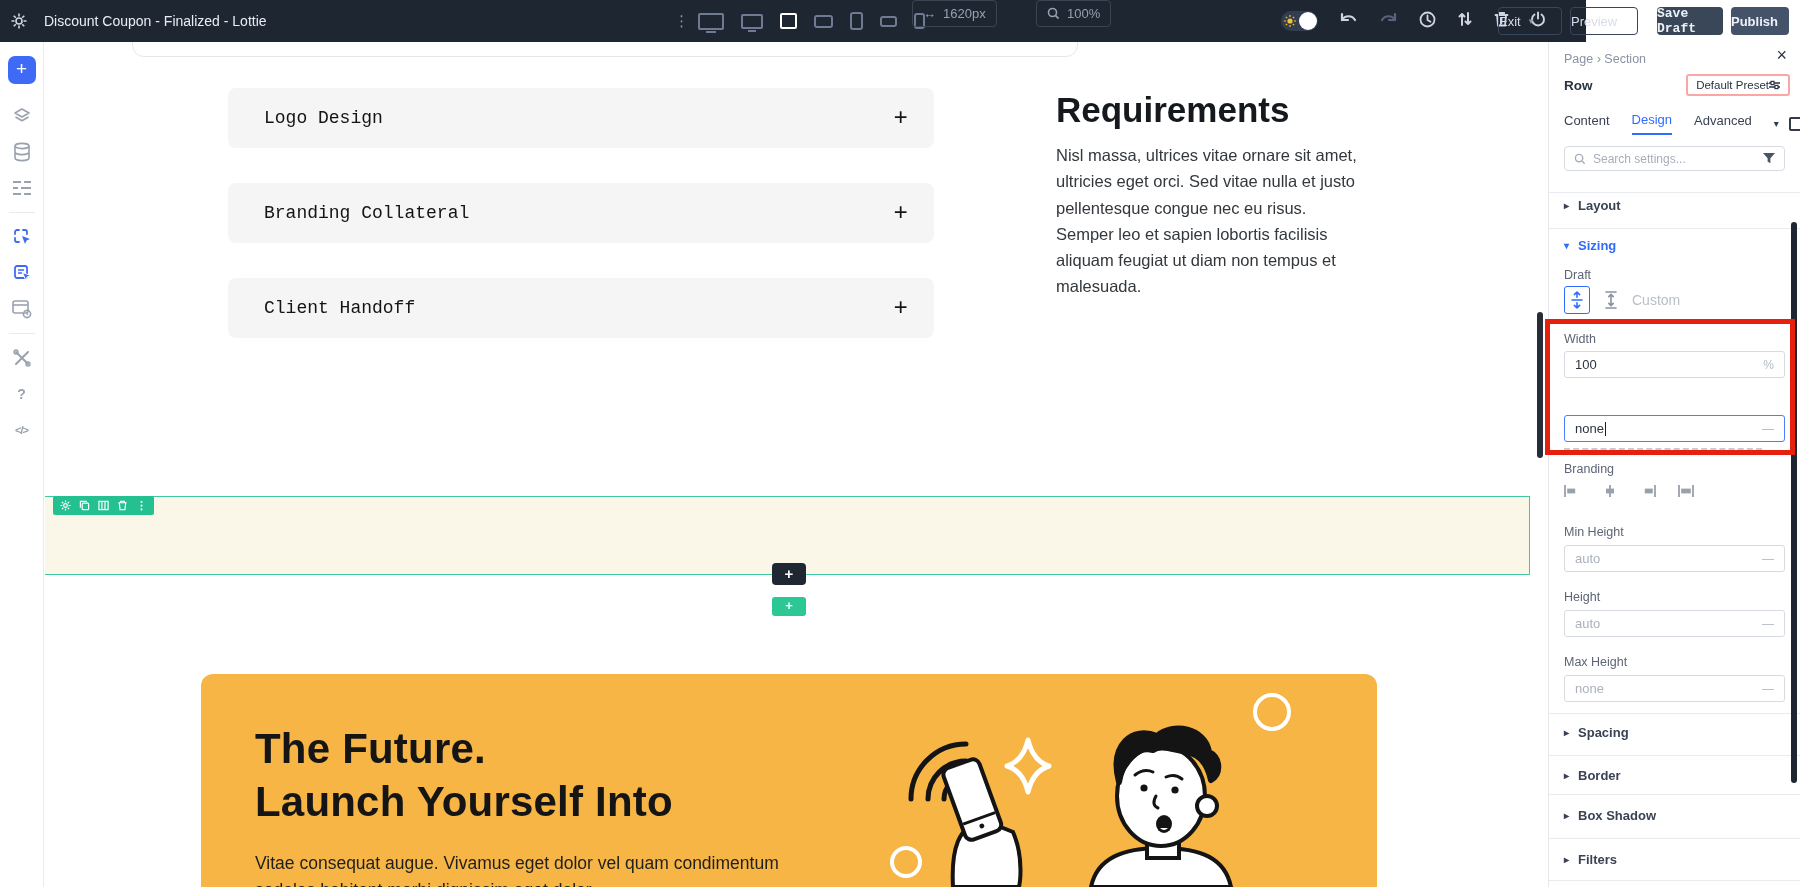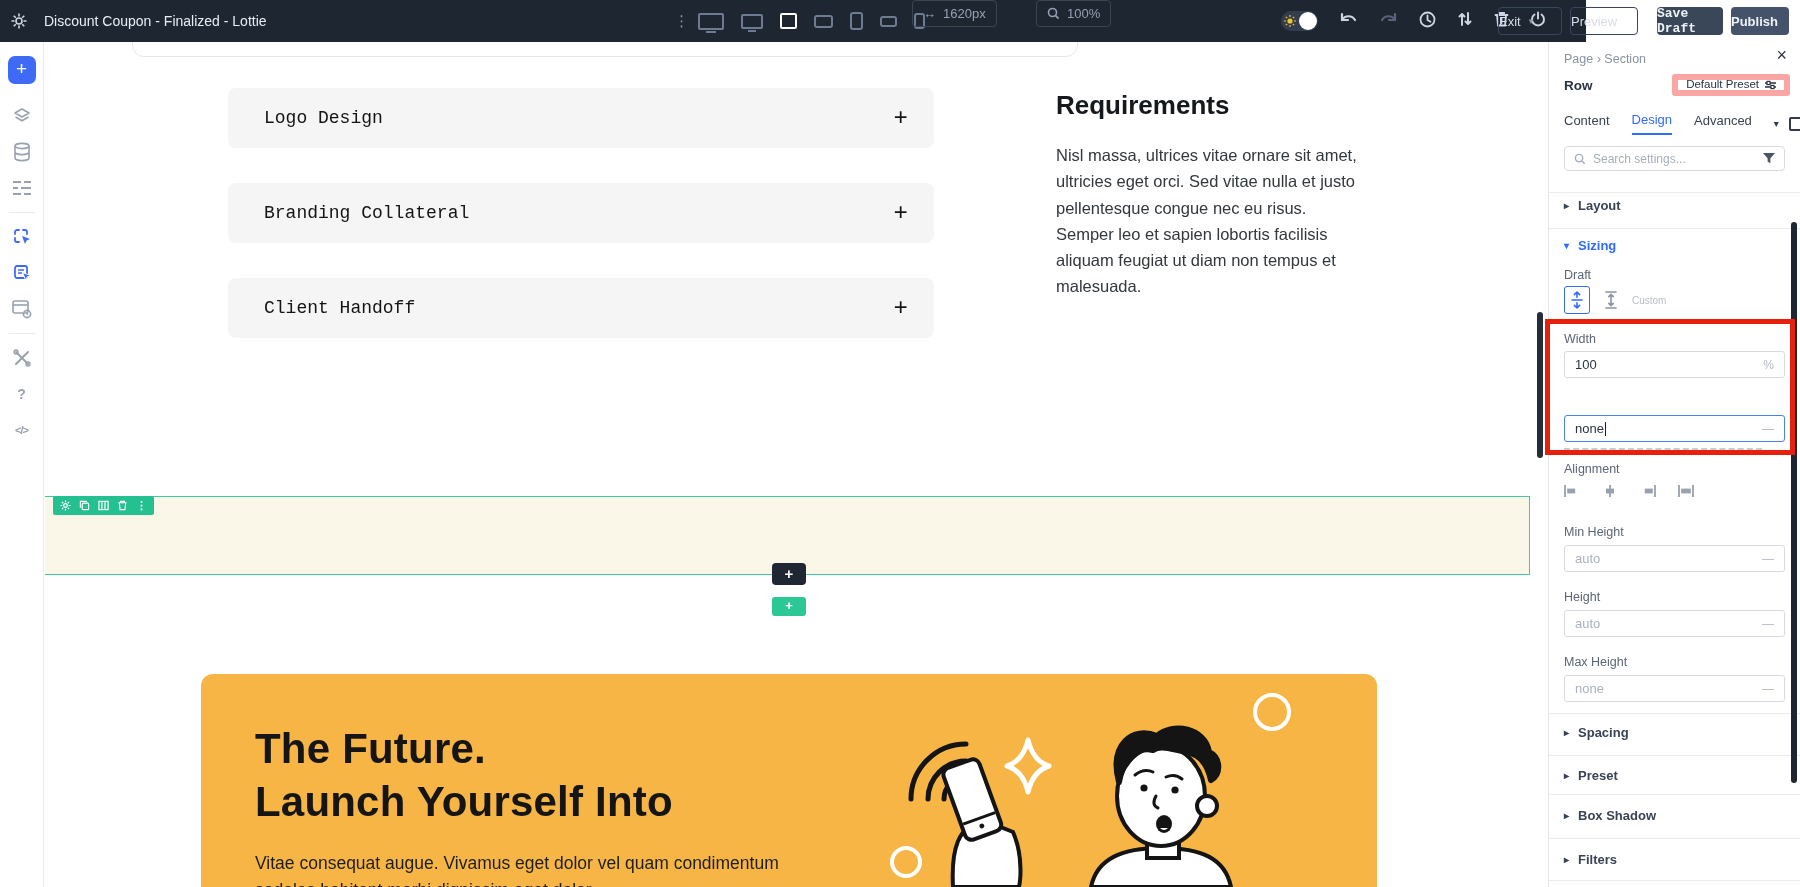--- a/index.html
+++ b/index.html
@@ -46,21 +46,21 @@
   .sb-div { width:26px; height:1px; background:#e8eaee; margin:6px 0; }
   .sb-txt { color:#9aa2b0; font-size:14px; font-weight:700; }
   .sb-code { font-size:11px; letter-spacing:-1px; }
 
   
   .canvas { position:absolute; left:45px; top:42px; width:1503px; height:845px; background:#fff; overflow:hidden; }
   .partial-card { position:absolute; left:87px; top:-62px; width:946px; height:77px; border:1px solid #e7e7e7; border-radius:12px; }
   .acc-item { position:absolute; left:183px; width:706px; height:60px; background:#f5f5f5; border-radius:8px; display:flex; align-items:center; justify-content:space-between; padding:0 26px 0 36px; cursor:pointer;font-family:Liberation Mono, monospace; }
   .acc-label { font-size:18px; font-weight:500; color:#141414; }
   .acc-plus { font-size:24px; font-weight:400; color:#141414; }
-  .req-title { position:absolute; left:1011px; top:48px; font-size:26px; font-weight:700; color:#15181c; }
+  .req-title { position:absolute; left:1011px; top:48px; font-size:35px; font-weight:700; color:#15181c; }
   .req-body { position:absolute; left:1011px; top:100px; width:310px; font-size:16.5px; line-height:26.3px; color:#33383d; }
 
   
   .sel-section { position:absolute; left:-1px; top:454px; width:1486px; height:79px; background:#fbf7e8; border:1px solid #3fc9a0; }
   .sel-toolbar { position:absolute; left:8px; top:-1px; height:19px; background:#25c08f; border-radius:2px; display:flex; align-items:center; gap:8px; padding:0 7px; z-index:5; }
   .sel-toolbar .tdots { color:#fff; font-size:11px; font-weight:700; }
   .add-dark { position:absolute; left:727px; top:66px; width:34px; height:22px; background:#1f2733; border-radius:4px; color:#fff; text-align:center; font-size:15px; line-height:21px; font-weight:700; cursor:pointer; }
   .add-green { position:absolute; left:727px; top:100px; width:34px; height:19px; background:#2bc795; border-radius:3px; color:#fff; text-align:center; font-size:13px; line-height:18px; font-weight:700; cursor:pointer; }
 
   
@@ -69,42 +69,42 @@
   .hero-p { position:absolute; left:54px; top:176px; width:570px; font-size:17.5px; line-height:27px; color:#1f1f1f; }
   .hero-illu { position:absolute; left:660px; top:0; }
 
   
   .panel { position:absolute; left:1548px; top:42px; width:252px; height:845px; background:#fff; border-left:1px solid #e4e7eb; z-index:45; }
   .p-abs { position:absolute; left:15px; right:15px; }
   .crumb { color:#8a93a2; font-size:12.5px; }
   .crumb b { color:#8a93a2; font-weight:400; }
   .p-close { position:absolute; right:13px; top:6px; color:#2b3440; font-size:18px; cursor:pointer; line-height:14px; }
   .el-name { font-size:13.5px; font-weight:700; color:#2a3342; }
-  .preset { position:absolute; right:10px; top:32px; border:6px solid #fca5a5; border-radius:3px; height:22px; display:flex; align-items:flex-end; gap:6px; padding:0 8px; font-size:11.5px; color:#2a3342; cursor:pointer; }
+  .preset { position:absolute; right:10px; top:32px; border:2px solid #fca5a5; border-radius:3px; height:22px; display:flex; align-items:center; padding:0 8px; font-size:11.5px; color:#2a3342; cursor:pointer; }
   .tabs { display:flex; gap:22px; align-items:center; }
   .tab { font-size:13px; color:#3a4354; padding-bottom:6px; cursor:pointer; }
   .tab.active { color:#2f6bff; border-bottom:2px solid #2f6bff; }
   .tab-extra { display:flex; gap:10px; align-items:center; margin-left:auto; }
   .tab-square { width:16px; height:14px; border:2px solid #313b4b; border-radius:2px; }
   .search { border:1px solid #d7dbe1; border-radius:4px; height:25px; display:flex; align-items:center; gap:7px; padding:0 9px; }
   .search .ph { color:#a7aeb9; font-size:12px; flex:1; }
   .sec-row { display:flex; align-items:center; gap:9px; font-size:13px; font-weight:700; color:#3a4354; cursor:pointer; }
   .sec-row .arr { font-size:10px; color:#3a4354; }
   .sec-row.blue, .sec-row.blue .arr { color:#2f6bff; }
   .p-divider { position:absolute; left:0; width:252px; height:1px; background:#e9ebef; }
   .flabel { font-size:12.5px; color:#5c6575; }
   .finput { border:1px solid #d7dbe1; border-radius:3px; height:27px; display:flex; align-items:center; padding:0 10px; background:#fff; }
   .finput .val { font-size:13px; color:#2a3342; flex:1; display:flex; align-items:center; }
   .finput .val.ph { color:#aab1bc; }
   .finput .unit { font-size:12px; color:#b4bac4; }
   .finput.focused { border-color:#4a7dff; }
   .text-caret { display:inline-block; width:1.5px; height:14px; background:#1a1f27; margin-left:1px; }
   .sizebtn { width:26px; height:28px; border-radius:3px; display:flex; align-items:center; justify-content:center; cursor:pointer; }
   .sizebtn.active { border:1px solid #2f6bff; }
-  .custom-lbl { font-size:10px; color:#b9bfc9; }
+  .custom-lbl { font-size:14px; color:#b9bfc9; }
   .alignbtns { display:flex; gap:22px; }
   .alignbtns .ab { cursor:pointer; }
   .dashes { border-top:3px dashed #c6ccd4; }
 
   
   .red-rect { position:absolute; left:1545px; top:319px; width:250px; height:136px; border:5px solid #e7200e; z-index:60; pointer-events:none; }
   .scrollthumb { position:absolute; width:6px; border-radius:3px; background:#20262f; z-index:55; }
   .thumb-panel { left:1791px; top:222px; height:561px; }
   .thumb-canvas { left:1537px; top:312px; height:146px; background:#272d38; }
 </style>
@@ -448,21 +448,21 @@
   <div class="p-abs flabel" style="top:374px">Max Width</div>
   <div class="p-abs finput focused" style="top:373px">
     <span class="val">
         <span>none</span>
         <span class="text-caret"></span>
       </span>
     <span class="unit">—</span>
   </div>
   <div class="p-abs dashes" style="top:406px;width:198px"></div>
 
-  <div class="p-abs flabel" style="top:420px">Alignment</div>
+  <div class="p-abs flabel" style="top:420px">Branding</div>
   <div class="p-abs alignbtns" style="top:442px">
     <span class="ab"><svg width="16" height="14" viewBox="0 0 16 14">
           <g stroke="#99a1ad" stroke-width="1.8">
             <path d="M1 1v12"></path>
           </g>
           <rect x="3.2" y="4.6" width="8" height="4.8" fill="#99a1ad"></rect>
         </svg></span>
     <span class="ab"><svg width="16" height="14" viewBox="0 0 16 14">
           <path d="M8 1v12" stroke="#99a1ad" stroke-width="1.8"></path>
           <rect x="4" y="4.6" width="8" height="4.8" fill="#99a1ad"></rect>
@@ -498,21 +498,21 @@
   </div>
 
   <div class="p-divider" style="top:671px"></div>
   <div class="p-abs sec-row" style="top:683px">
     <span class="arr">▸</span>
     <span>Spacing</span>
   </div>
   <div class="p-divider" style="top:713px"></div>
   <div class="p-abs sec-row" style="top:726px">
     <span class="arr">▸</span>
-    <span>Preset</span>
+    <span>Border</span>
   </div>
   <div class="p-divider" style="top:752px"></div>
   <div class="p-abs sec-row" style="top:766px">
     <span class="arr">▸</span>
     <span>Box Shadow</span>
   </div>
   <div class="p-divider" style="top:796px"></div>
   <div class="p-abs sec-row" style="top:810px">
     <span class="arr">▸</span>
     <span>Filters</span>

